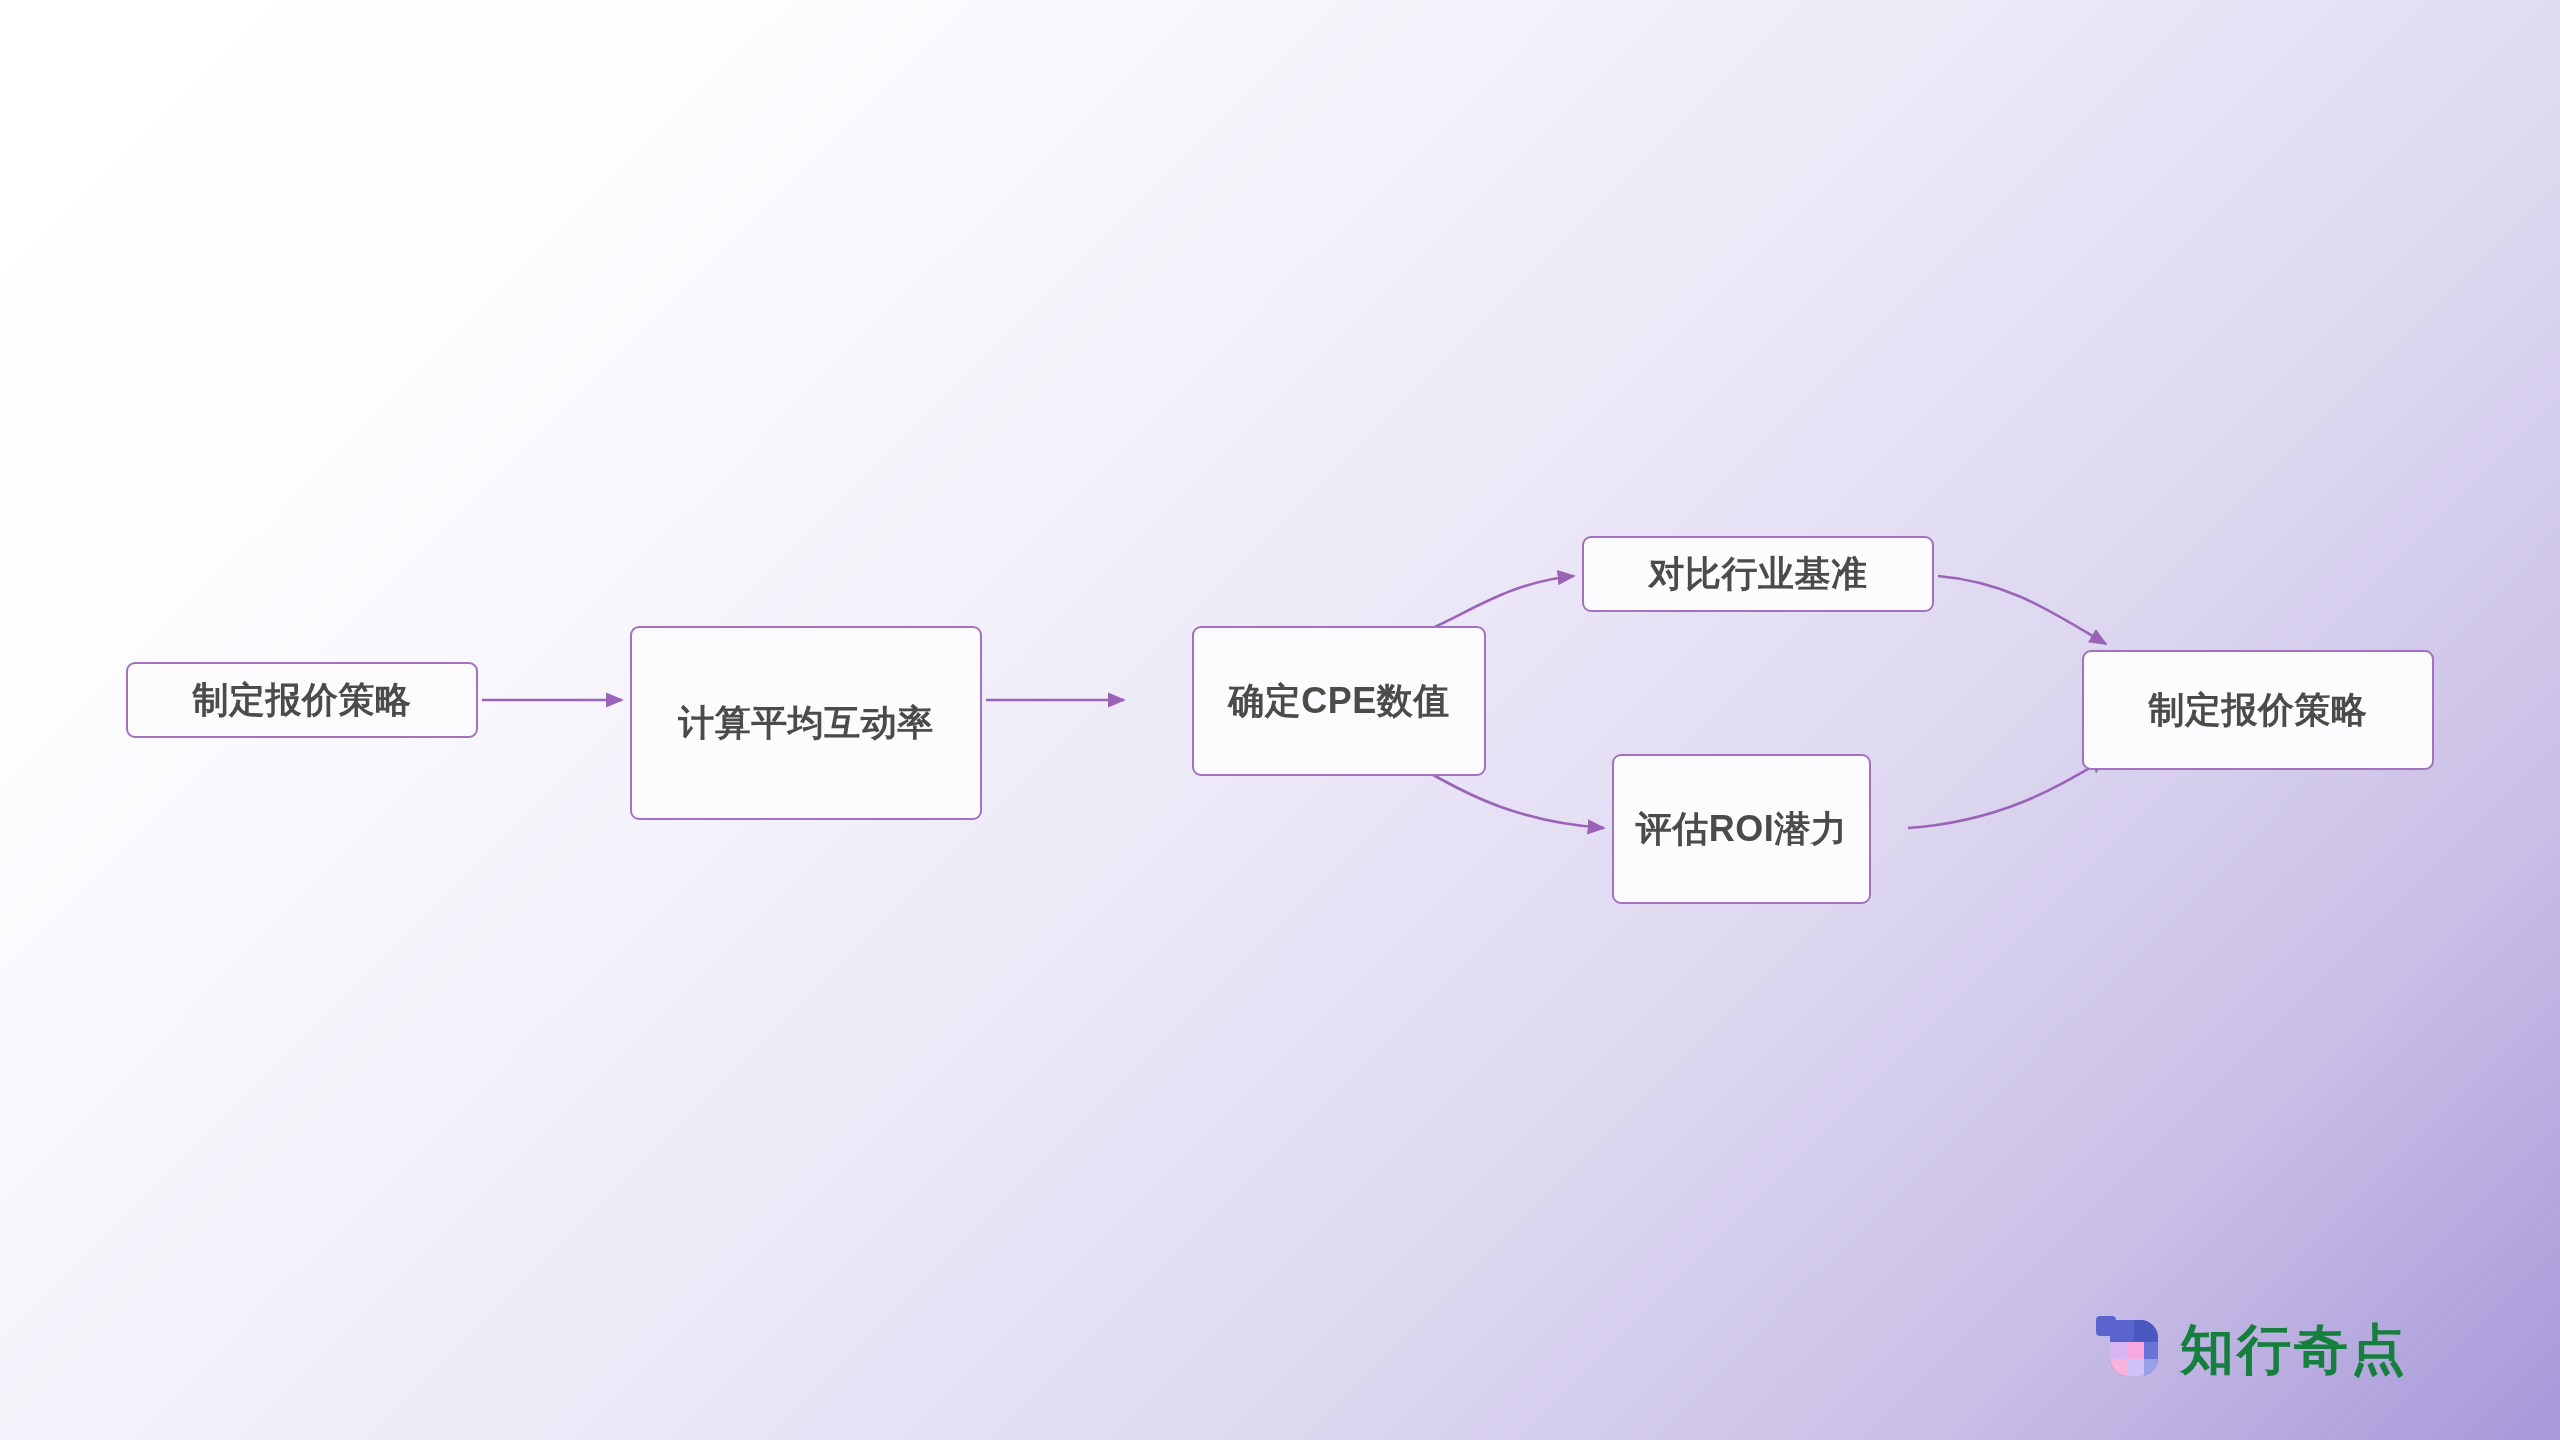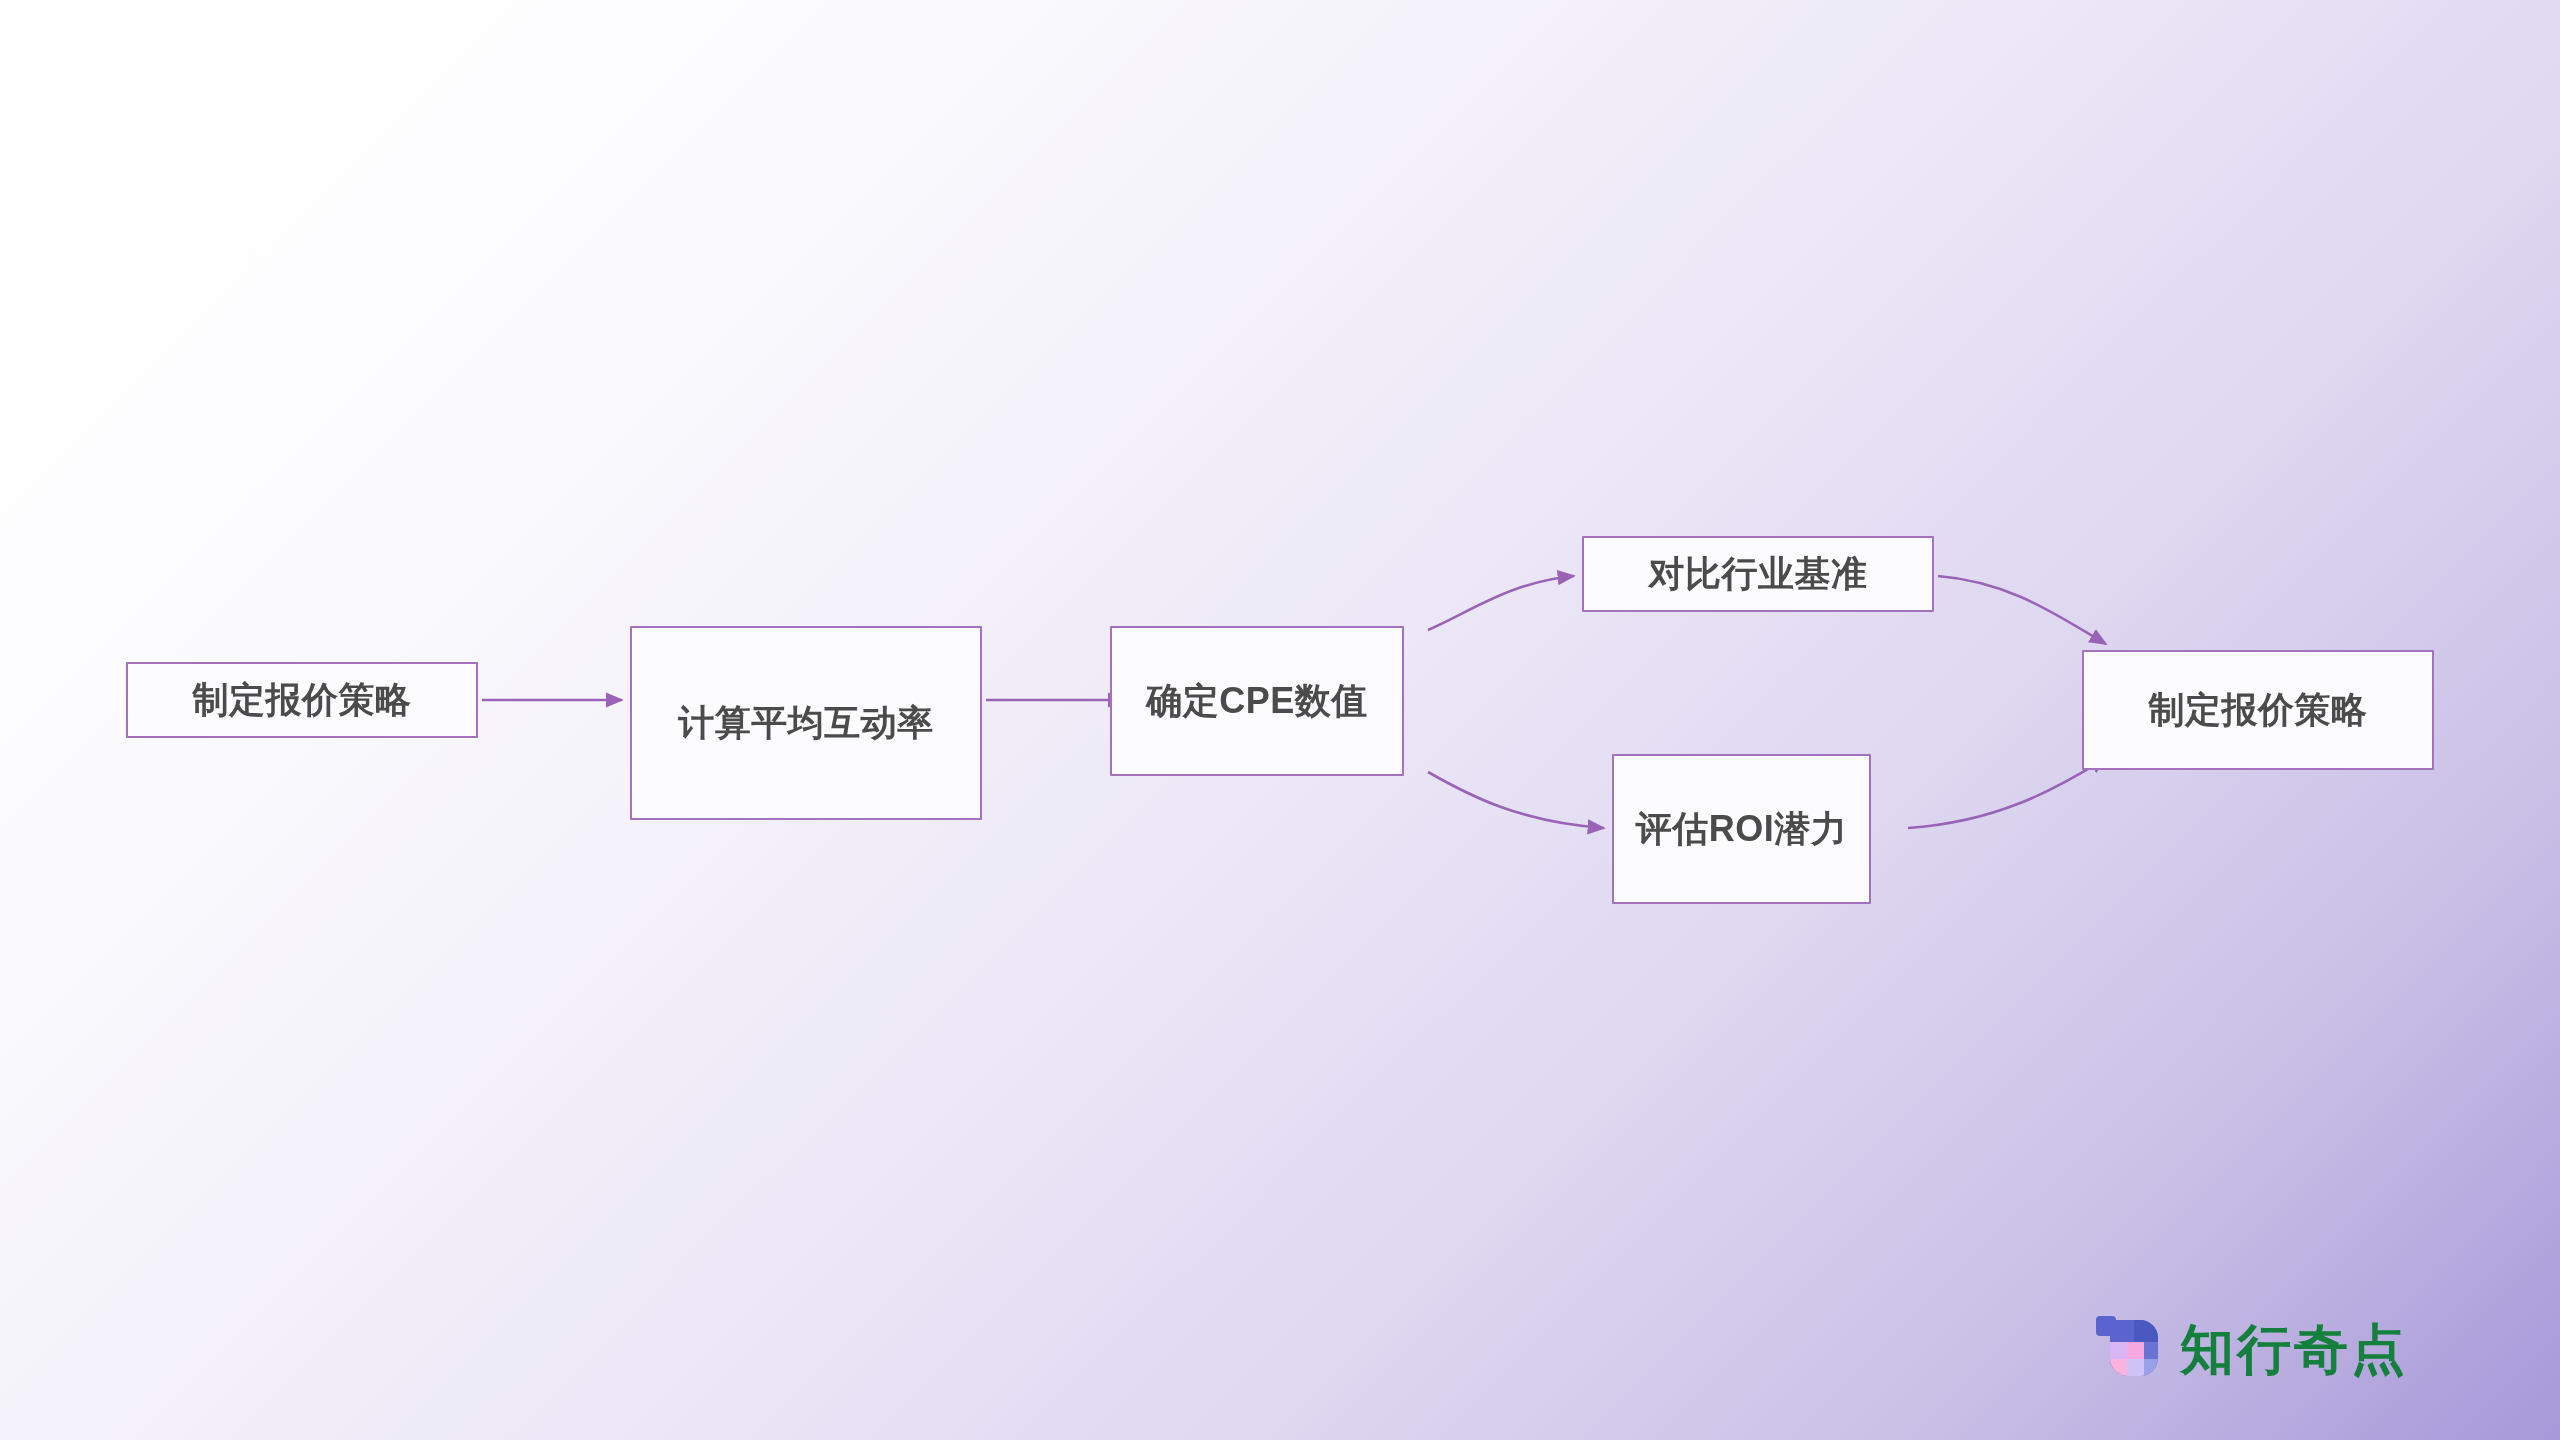--- a/index.html
+++ b/index.html
@@ -32,21 +32,21 @@
     top: 0;
     width: 2560px;
     height: 1440px;
     overflow: visible;
   }
   .node {
     position: absolute;
     box-sizing: border-box;
     background: #fcfcfe;
     border: 2px solid #a371bd;
-    border-radius: 1px;
+    border-radius: 9px;
     display: flex;
     align-items: center;
     justify-content: center;
     text-align: center;
     color: #4b4b4b;
     font-weight: bold;
     font-size: 36px;
     line-height: 1.32;
     letter-spacing: 0.5px;
     padding: 4px 10px;
@@ -136,21 +136,21 @@
   </svg>
 
   <div class="node" style="left:126px; top:662px; width:352px; height:76px;">
     <span class="node-label">制定报价策略</span>
   </div>
 
   <div class="node" style="left:630px; top:626px; width:352px; height:194px;">
     <span class="node-label">计算平均互动率</span>
   </div>
 
-  <div class="node" style="left:1110px; top:626px; width:294px; height:150px;">
+  <div class="node" style="left:1192px; top:626px; width:294px; height:150px;">
     <span class="node-label">确定CPE数值</span>
   </div>
 
   <div class="node" style="left:1582px; top:536px; width:352px; height:76px;">
     <span class="node-label">对比行业基准</span>
   </div>
 
   <div class="node" style="left:1612px; top:754px; width:259px; height:150px;">
     <span class="node-label">评估ROI潜力</span>
   </div>

